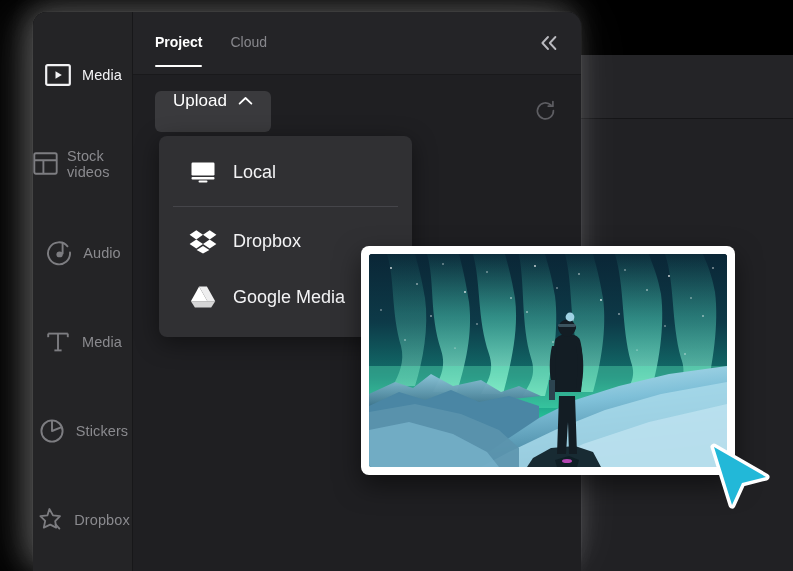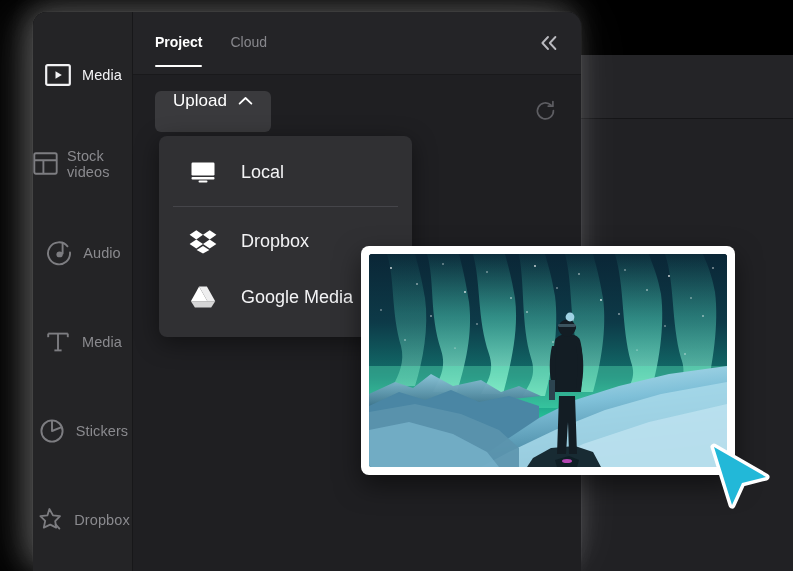--- a/index.html
+++ b/index.html
@@ -210,21 +210,21 @@
     background: #303033;
     border-radius: 8px;
     padding: 8px 0 12px 0;
     box-shadow: 0 6px 24px rgba(0,0,0,0.45);
     z-index: 20;
   }
   .menu-item {
     height: 56px;
     display: flex;
     align-items: center;
-    gap: 24px;
+    gap: 16px;
     padding: 0 0 0 30px;
     box-sizing: border-box;
     cursor: pointer;
     user-select: none;
   }
   .menu-icon {
     width: 28px;
     height: 28px;
     display: flex;
     align-items: center;

